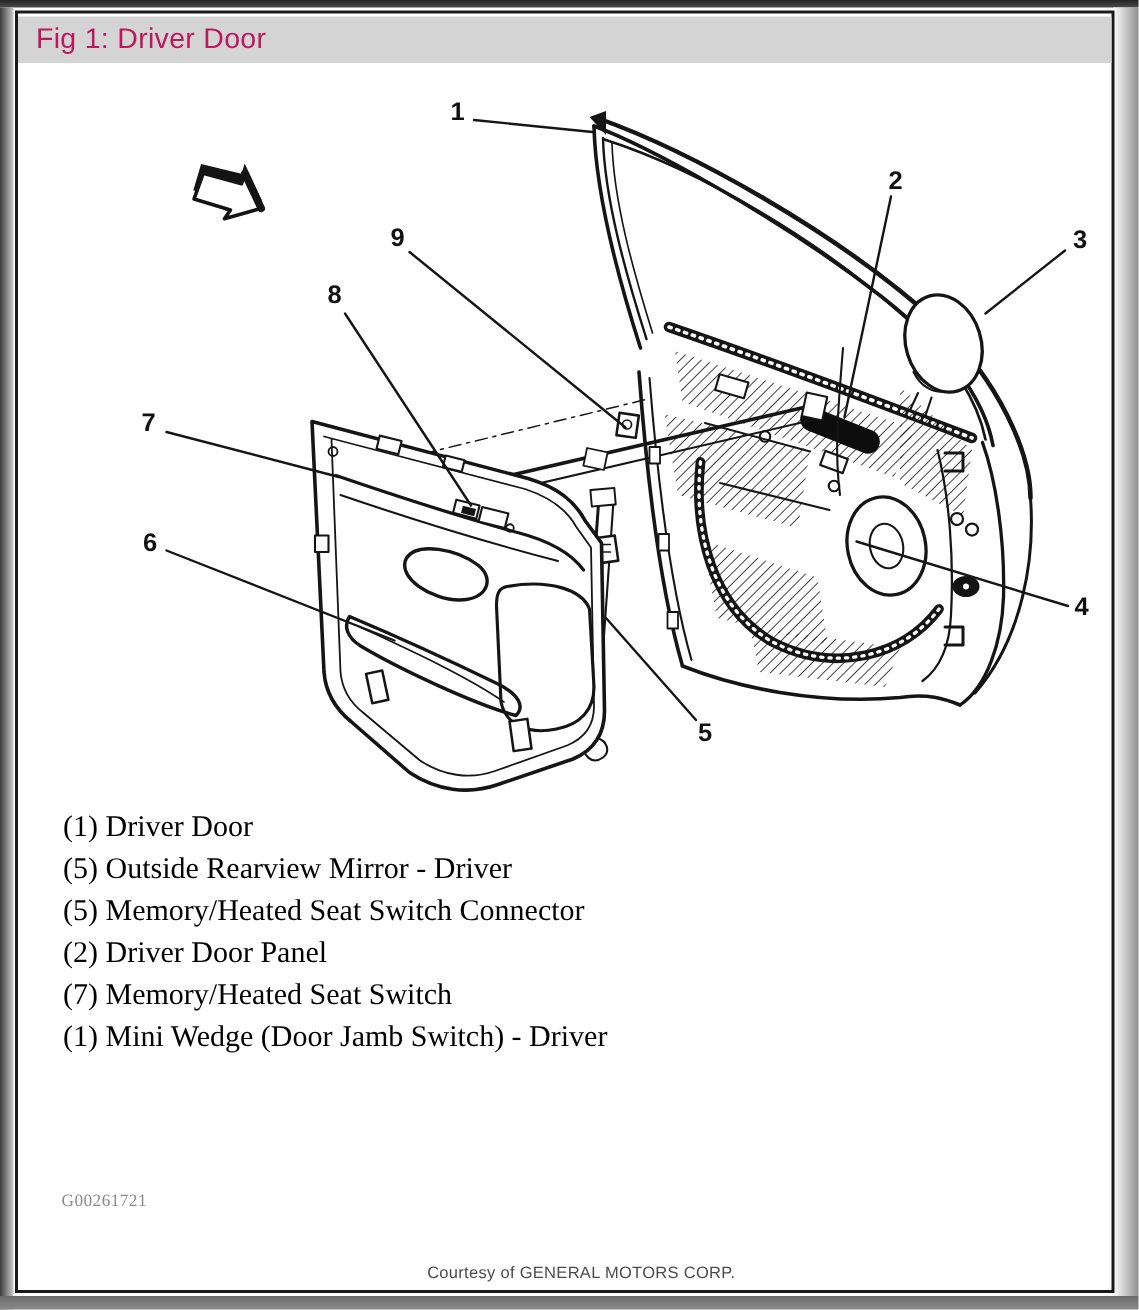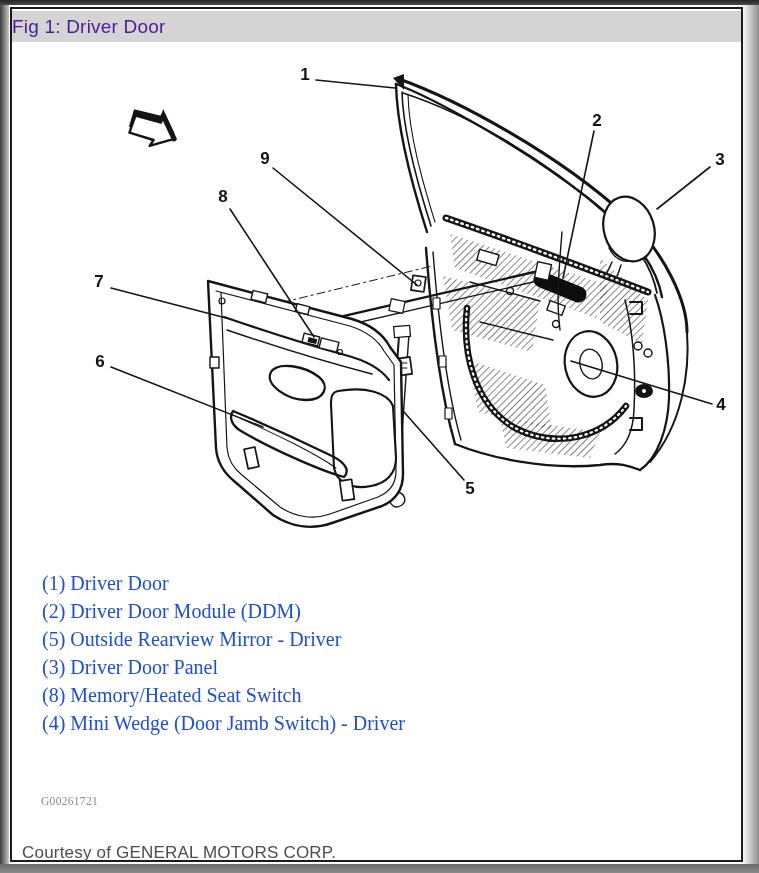--- a/index.html
+++ b/index.html
@@ -14,52 +14,52 @@
     background:linear-gradient(to right,#3c3c3c,#c9c9c9);}
   .chrome-bottom{position:absolute;left:0;top:864px;width:759px;height:9px;
     background:linear-gradient(to bottom,#6a6a6a,#8a8a8a);}
   .chrome-right{position:absolute;left:742px;top:5px;width:17px;height:859px;
     background:linear-gradient(to right,#ffffff 0%,#c2c2c2 55%,#8f8f8f 100%);}
   
   .doc-frame{position:absolute;left:10px;top:7px;width:729px;height:851px;
     background:#ffffff;border:2px solid #1a1a1a;}
   .title-bar{position:absolute;left:0;top:2px;width:100%;height:31px;
     background:#d4d4d4;display:flex;align-items:center;}
-  .title-bar span{font-size:19px;color:#4c1d95;letter-spacing:.2px;text-align:right;}
+  .title-bar span{margin-left:12px;font-size:19px;color:#be185d;letter-spacing:.2px;text-align:right;}
   
   svg.diagram{position:absolute;left:0;top:0;}
   .callout-num{font-family:"Liberation Sans",sans-serif;font-weight:bold;font-size:17px;fill:#121212;}
   
-  .legend{position:absolute;left:30px;top:560px;font-family:"Liberation Serif",serif;
-    font-size:20px;color:#1d4ed8;}
+  .legend{position:absolute;left:30px;top:528px;font-family:"Liberation Serif",serif;
+    font-size:20px;color:#000000;}
   .legend .legend-item{height:28px;line-height:28px;white-space:nowrap;}
   .figure-code{position:absolute;left:29px;top:786px;font-size:11.5px;color:#8a8a8a;letter-spacing:.3px;font-family:Liberation Serif, serif;}
-  .courtesy{position:absolute;left:10px;top:834px;width:731px;text-align:left;
-    font-size:17px;color:#4c4c4c;letter-spacing:.2px;}
+  .courtesy{position:absolute;left:10px;top:834px;width:731px;text-align:center;
+    font-size:11px;color:#4c4c4c;letter-spacing:.2px;}
 </style>
 </head>
 <body>
 
 <div class="chrome-top"></div>
 <div class="chrome-left"></div>
 <div class="chrome-right"></div>
 <div class="chrome-bottom"></div>
 
 <div class="doc-frame">
   <div class="title-bar">
     <span>Fig 1: Driver Door</span>
   </div>
 
   <div class="legend">
     <div class="legend-item">(1) Driver Door</div>
-    <div class="legend-item">(2) Driver Door Module (DDM)</div>
     <div class="legend-item">(5) Outside Rearview Mirror - Driver</div>
-    <div class="legend-item">(3) Driver Door Panel</div>
-    <div class="legend-item">(8) Memory/Heated Seat Switch</div>
-    <div class="legend-item">(4) Mini Wedge (Door Jamb Switch) - Driver</div>
+    <div class="legend-item">(5) Memory/Heated Seat Switch Connector</div>
+    <div class="legend-item">(2) Driver Door Panel</div>
+    <div class="legend-item">(7) Memory/Heated Seat Switch</div>
+    <div class="legend-item">(1) Mini Wedge (Door Jamb Switch) - Driver</div>
   </div>
 
   <div class="figure-code">G00261721</div>
   <div class="courtesy">Courtesy of GENERAL MOTORS CORP.</div>
 </div>
 
 <svg class="diagram" width="759" height="545" viewBox="0 0 759 545" style="pointer-events:none;">
   <defs>
     <pattern id="hatch" width="5" height="5" patternUnits="userSpaceOnUse" patternTransform="rotate(45)">
       <line x1="0" y1="0" x2="0" y2="5" stroke="#1d1d1d" stroke-width="1.1"></line>

